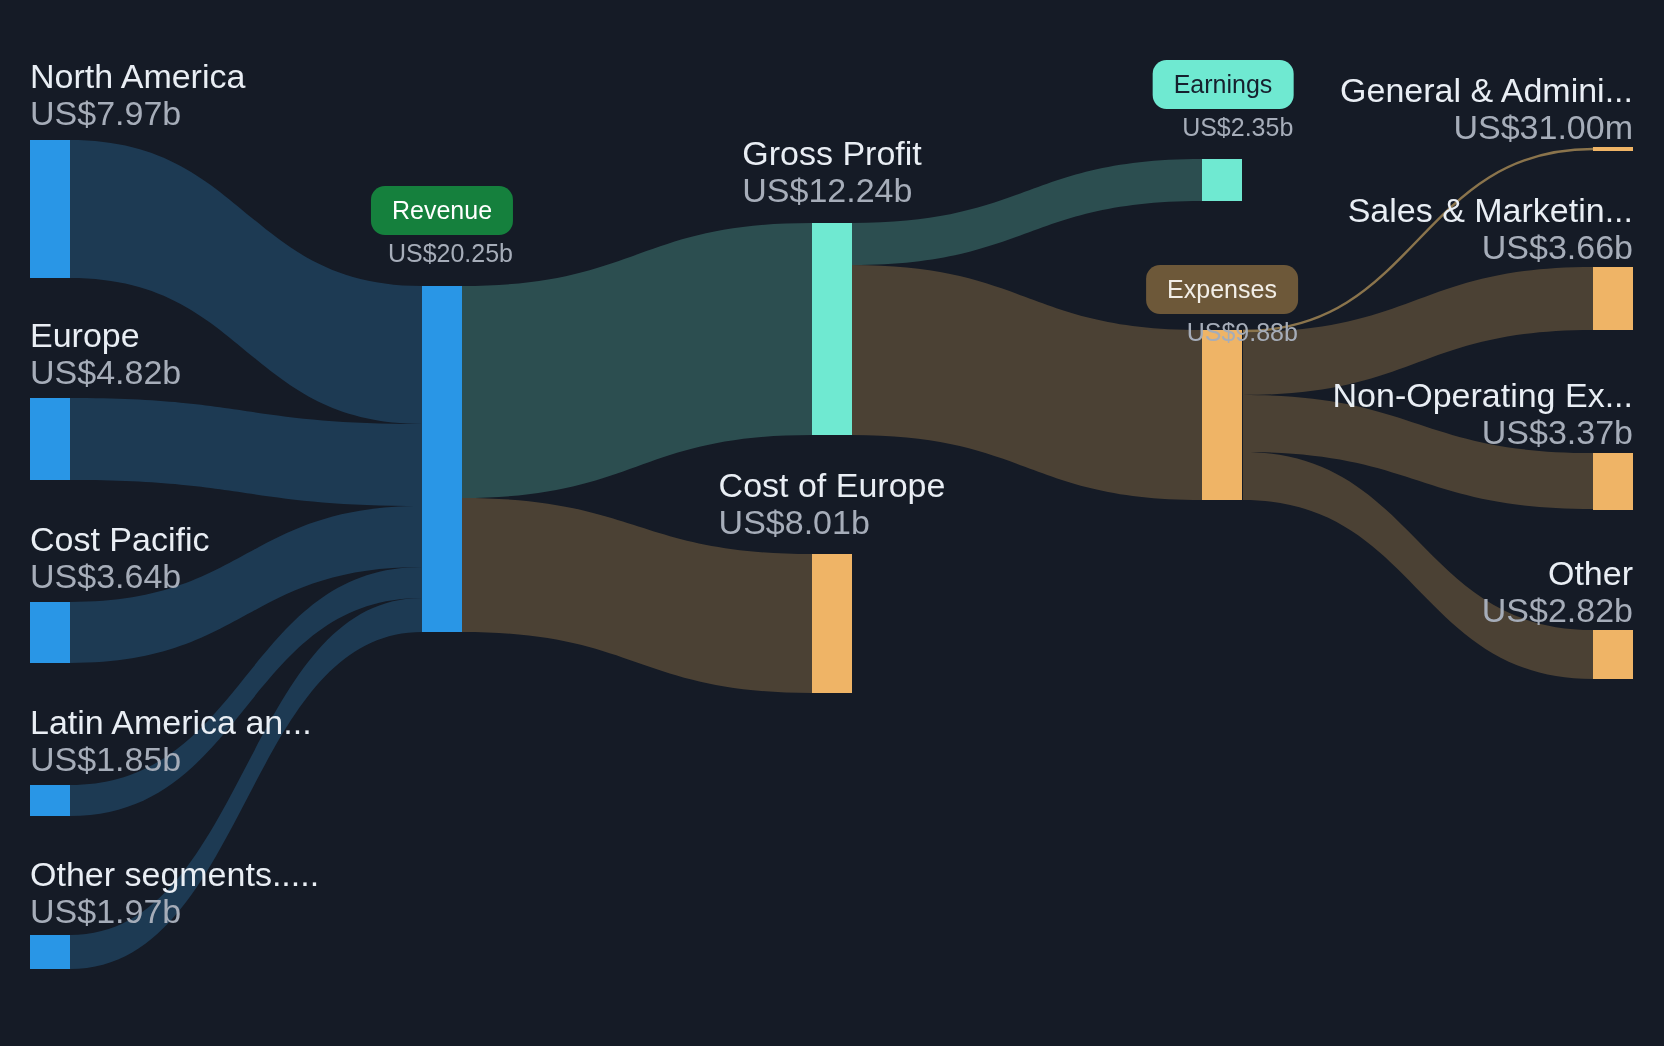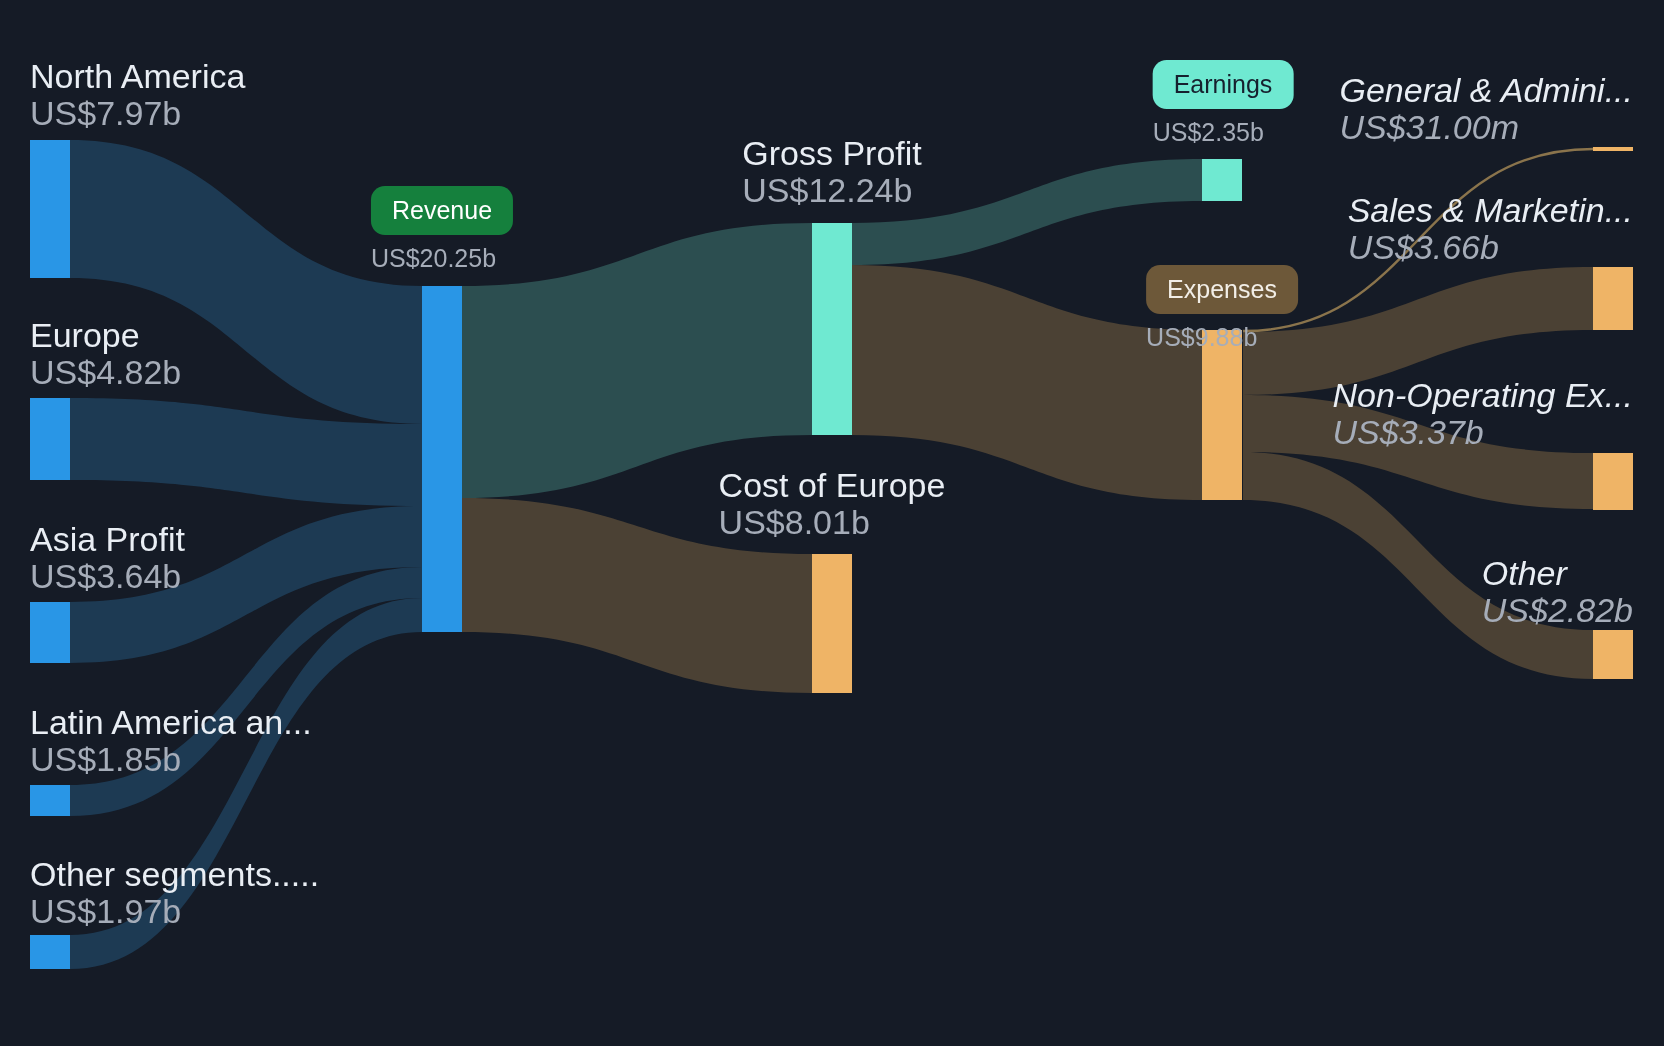--- a/index.html
+++ b/index.html
@@ -6,27 +6,27 @@
   .stage {
     position:relative; width:1664px; height:1046px;
     background:#151B26; overflow:hidden;
     font-family:"Liberation Sans", sans-serif;
   }
   .stage svg { position:absolute; left:0; top:0; z-index:0; }
   .lbl { position:absolute; z-index:2; font-size:34px; line-height:37px; white-space:nowrap; }
   .lbl .t { color:#E9EEF4; }
   .lbl .v { color:#A6ADB9; }
   .lbl.center { transform:translateX(-50%); text-align:left; }
-  .lbl.right  { text-align:left;font-style:italic; }
-  .pill-block { position:absolute; z-index:2; transform:translateX(-50%); text-align:left; font-size:25px; white-space:nowrap; }
+  .lbl.right  { text-align:right; }
+  .pill-block { position:absolute; z-index:2; transform:translateX(-50%); text-align:right; font-size:25px; white-space:nowrap; }
   .pill { display:inline-block; padding:8px 21px; border-radius:14px; line-height:33px; }
   .pill.blue  { background:#15803d; color:#FFFFFF; }
   .pill.mint  { background:#6FE9D1; color:#16202E; }
   .pill.brown { background:#6D5839; color:#F2EEE7;margin-top:34px; }
-  .pill-block .v { color:#A6ADB9; line-height:37px; margin-top:5px; font-size:25px; }
+  .pill-block .v { color:#A6ADB9; line-height:37px; font-size:25px; }
 </style>
 </head>
 <body>
 
 <div class="stage">
 
   <svg id="sankey" width="1664" height="1046" viewBox="0 0 1664 1046">
       <path d="M70,140 C246,140 246,286 422,286 L422,424 C246,424 246,278 70,278 Z" fill="#1D3A53"></path>
       <path d="M70,398 C246,398 246,424 422,424 L422,506 C246,506 246,480 70,480 Z" fill="#1D3A53"></path>
       <path d="M70,602 C246,602 246,506 422,506 L422,567 C246,567 246,663 70,663 Z" fill="#1D3A53"></path>
@@ -58,21 +58,21 @@
 
   <div class="lbl" style="left:30px; top:58px">
     <div class="t">North America</div>
     <div class="v">US$7.97b</div>
   </div>
   <div class="lbl" style="left:30px; top:317px">
     <div class="t">Europe</div>
     <div class="v">US$4.82b</div>
   </div>
   <div class="lbl" style="left:30px; top:521px">
-    <div class="t">Asia Profit</div>
+    <div class="t">Cost Pacific</div>
     <div class="v">US$3.64b</div>
   </div>
   <div class="lbl" style="left:30px; top:704px">
     <div class="t">Latin America an...</div>
     <div class="v">US$1.85b</div>
   </div>
   <div class="lbl" style="left:30px; top:856px">
     <div class="t">Other segments.....</div>
     <div class="v">US$1.97b</div>
   </div>

